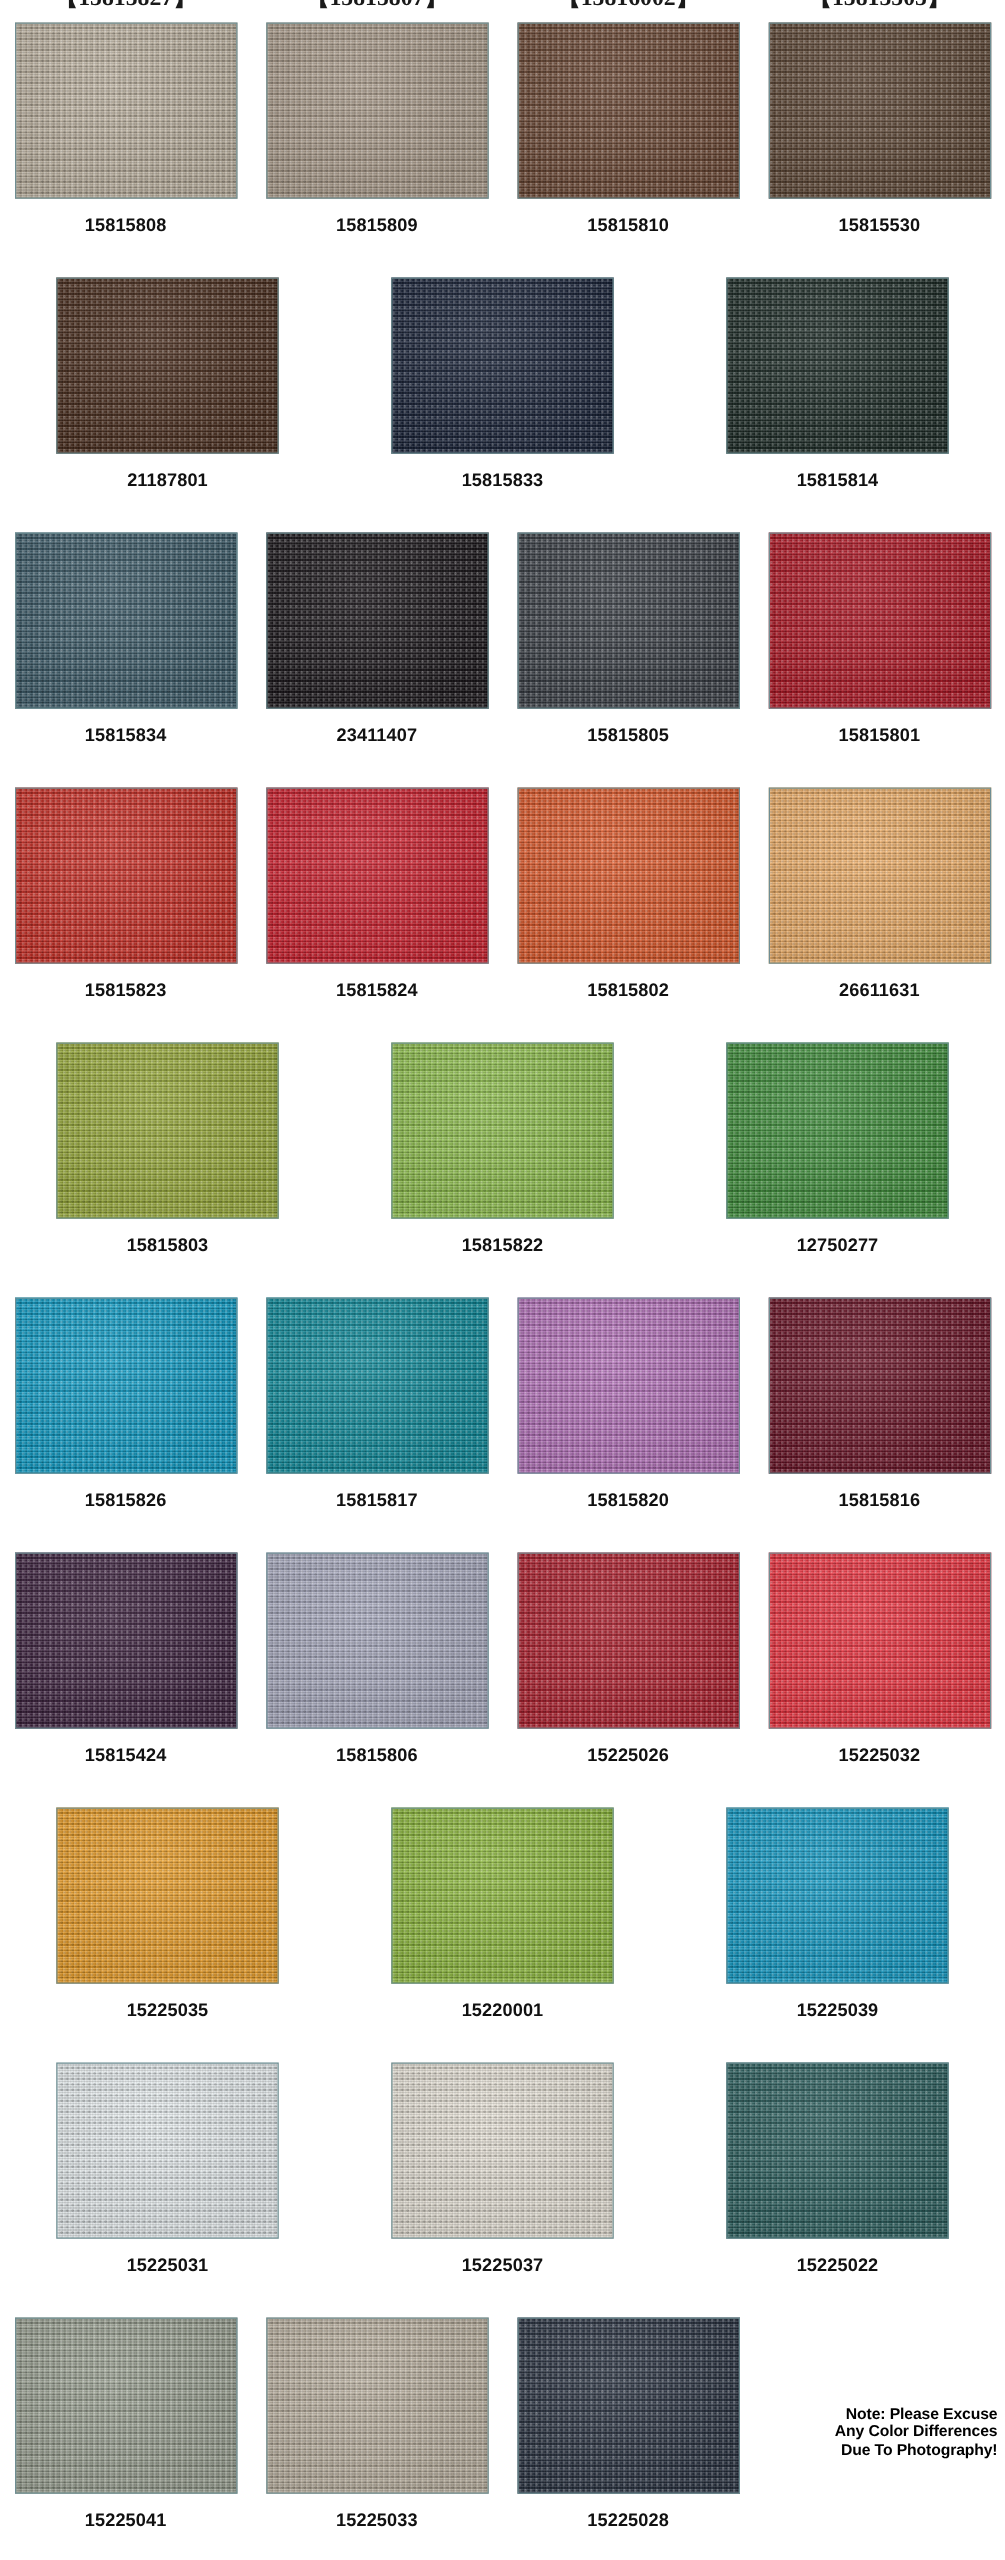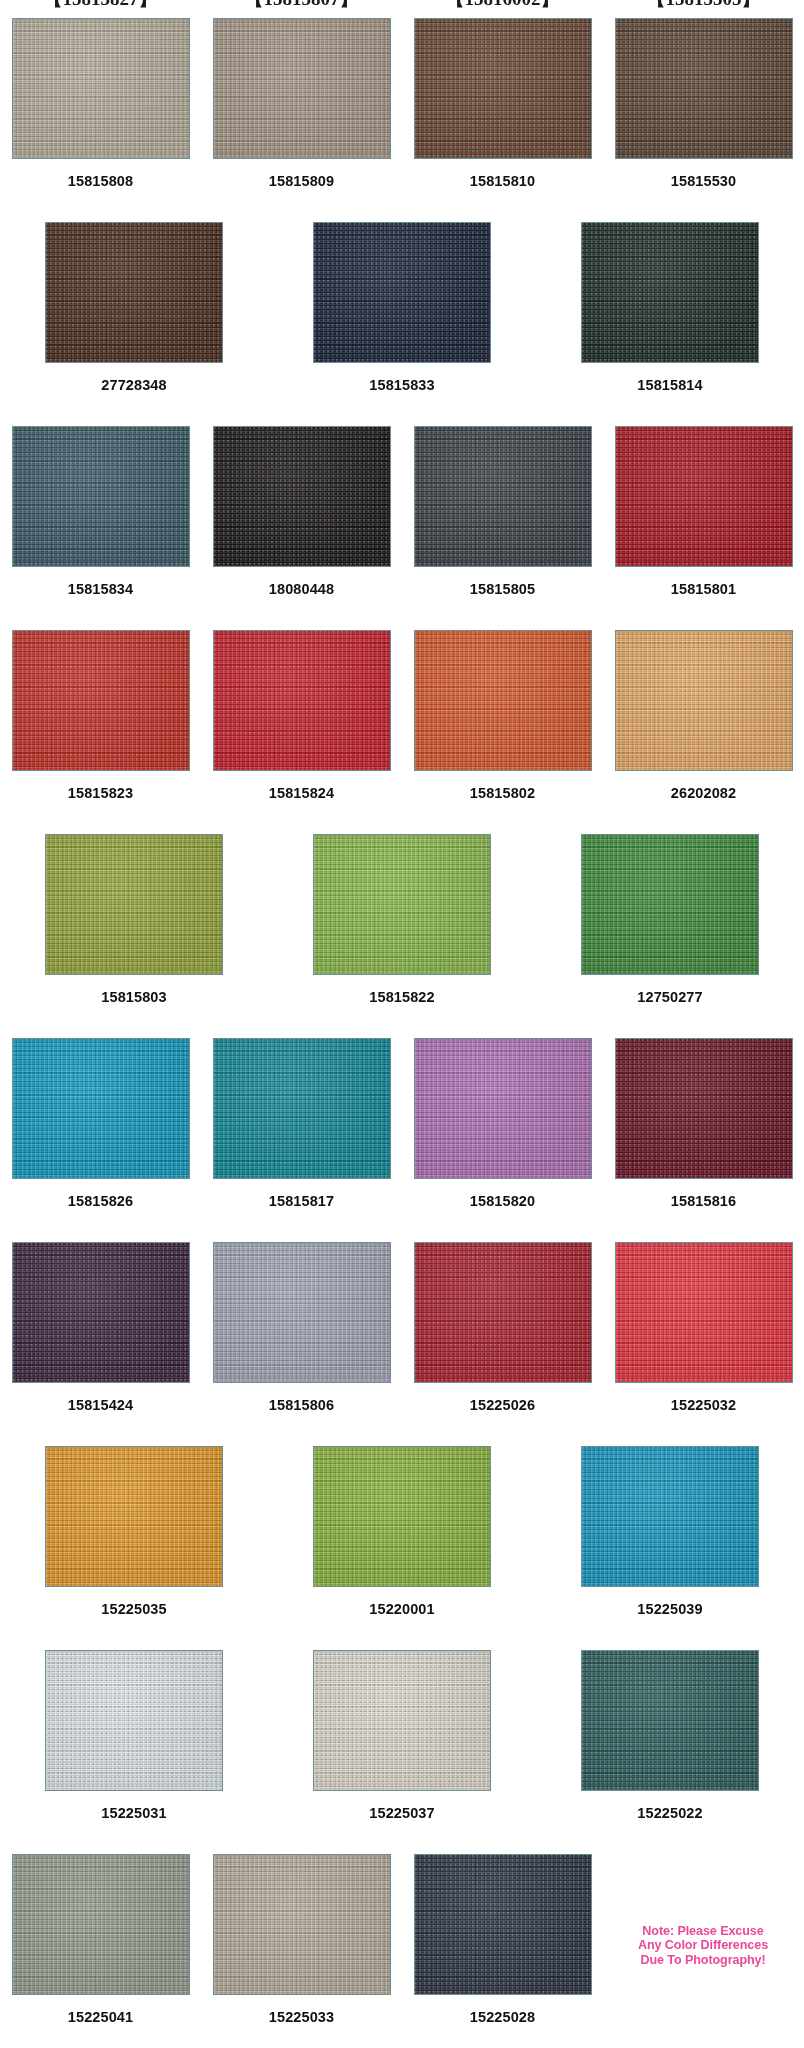--- a/index.html
+++ b/index.html
@@ -104,22 +104,22 @@
     letter-spacing: 0.1px;
     line-height: 16px;
   }
 
   
   .note {
     position: absolute;
     right: 6px;
     top: 1924px;
     width: 190px;
-    text-align: center;
-    color: #ec4899;
+    text-align: right;
+    color: #000000;
     font-family: "Liberation Sans", sans-serif;
     font-size: 12.6px;
     font-weight: 700;
     line-height: 14.4px;
     letter-spacing: -0.1px;
   }
   .note div { white-space: nowrap; }
 </style>
 </head>
 <body>
@@ -146,39 +146,39 @@
         <div class="swatch-label">15815810</div>
       </div>
       <div class="cell">
         <div class="swatch" style="background-color: rgb(93, 70, 52); border-color: rgb(111, 142, 147);"></div>
         <div class="swatch-label">15815530</div>
       </div>
     </div>
     <div class="row">
       <div class="cell">
         <div class="swatch" style="background-color: rgb(74, 45, 29); border-color: rgb(111, 142, 147);"></div>
-        <div class="swatch-label">27728348</div>
+        <div class="swatch-label">21187801</div>
       </div>
       <div class="cell">
         <div class="swatch" style="background-color: rgb(24, 34, 56); border-color: rgb(111, 142, 147);"></div>
         <div class="swatch-label">15815833</div>
       </div>
       <div class="cell">
         <div class="swatch" style="background-color: rgb(28, 43, 38); border-color: rgb(111, 142, 147);"></div>
         <div class="swatch-label">15815814</div>
       </div>
     </div>
     <div class="row">
       <div class="cell">
         <div class="swatch" style="background-color: rgb(59, 90, 104); border-color: rgb(111, 142, 147);"></div>
         <div class="swatch-label">15815834</div>
       </div>
       <div class="cell">
         <div class="swatch" style="background-color: rgb(25, 21, 25); border-color: rgb(111, 142, 147);"></div>
-        <div class="swatch-label">18080448</div>
+        <div class="swatch-label">23411407</div>
       </div>
       <div class="cell">
         <div class="swatch" style="background-color: rgb(58, 63, 70); border-color: rgb(111, 142, 147);"></div>
         <div class="swatch-label">15815805</div>
       </div>
       <div class="cell">
         <div class="swatch" style="background-color: rgb(176, 21, 35); border-color: rgb(111, 142, 147);"></div>
         <div class="swatch-label">15815801</div>
       </div>
     </div>
@@ -190,21 +190,21 @@
       <div class="cell">
         <div class="swatch" style="background-color: rgb(207, 31, 45); border-color: rgb(111, 142, 147);"></div>
         <div class="swatch-label">15815824</div>
       </div>
       <div class="cell">
         <div class="swatch" style="background-color: rgb(224, 90, 43); border-color: rgb(111, 142, 147);"></div>
         <div class="swatch-label">15815802</div>
       </div>
       <div class="cell">
         <div class="swatch" style="background-color: rgb(240, 176, 105); border-color: rgb(111, 142, 147);"></div>
-        <div class="swatch-label">26202082</div>
+        <div class="swatch-label">26611631</div>
       </div>
     </div>
     <div class="row">
       <div class="cell">
         <div class="swatch" style="background-color: rgb(154, 172, 59); border-color: rgb(111, 142, 147);"></div>
         <div class="swatch-label">15815803</div>
       </div>
       <div class="cell">
         <div class="swatch" style="background-color: rgb(143, 192, 77); border-color: rgb(111, 142, 147);"></div>
         <div class="swatch-label">15815822</div>

